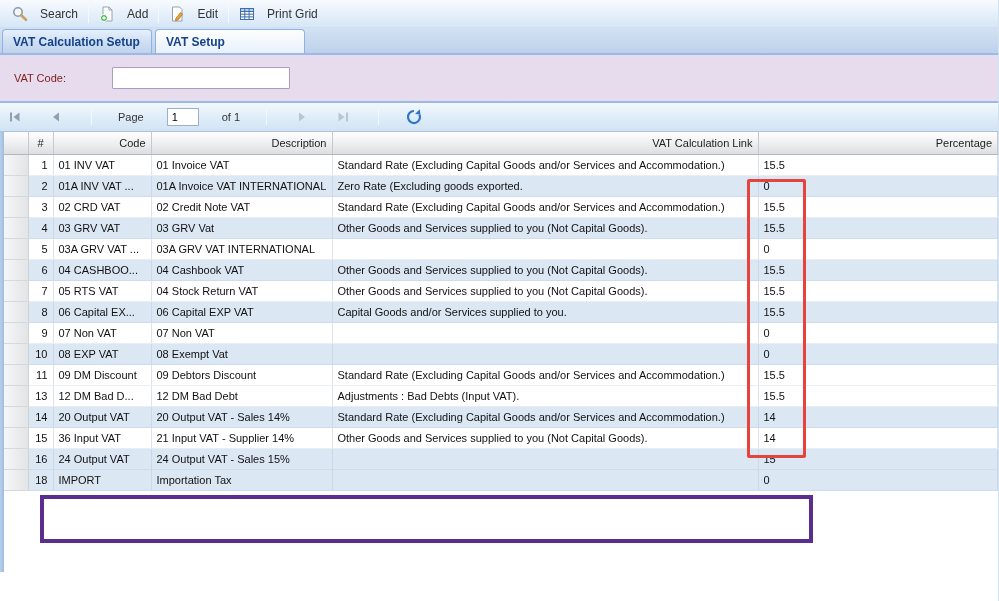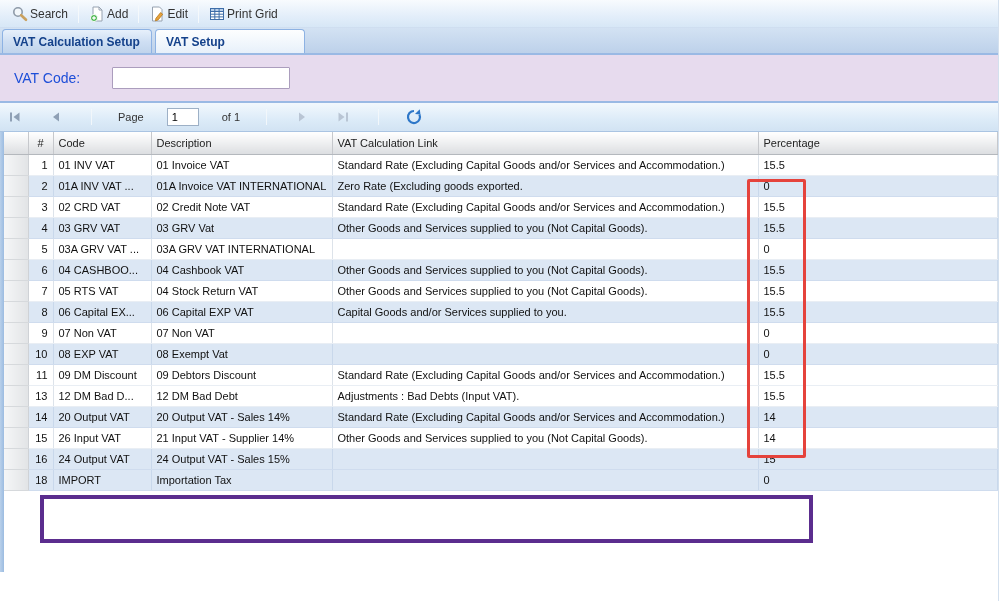--- a/index.html
+++ b/index.html
@@ -9,37 +9,37 @@
 
   
   .titlebar { height:29px; background:linear-gradient(#eaf3fb,#dceafa 45%,#c3d9ef);
     border-top:1px solid #f4f9fd; border-bottom:1px solid #a9c4e5;
     display:flex; align-items:center; padding-left:10px; }
   .titlebar .title { font-size:12px; font-weight:bold; color:#15428b; }
 
   
   .toolbar { height:28px; background:linear-gradient(#f8fbfe,#e3eefa 60%,#d7e7f6);
     border-bottom:1px solid #cfdef0; display:flex; align-items:center; padding-left:6px; }
-  .tbtn { display:flex; align-items:center; gap:2px; padding:3px 6px; border-radius:3px;
+  .tbtn { display:flex; align-items:center; gap:12px; padding:3px 6px; border-radius:3px;
     cursor:default; color:#333; font-size:12px; }
   .tsep { width:1px; height:18px; background:#bfcfdf; border-right:1px solid #f5f9fc; margin:0 4px; }
 
   
   .tabstrip { height:27px; background:linear-gradient(#d3e2f3,#bdd1ea);
     border-bottom:2px solid #9ab9e4; display:flex; align-items:flex-end; padding-left:2px; }
   .tab { width:150px; height:24px; margin-right:3px; border:1px solid #8db2e3; border-bottom:none;
     border-radius:4px 4px 0 0; display:flex; align-items:center; padding-left:10px;
     font-size:12px; font-weight:bold; color:#15428b; }
   .tab.active { background:linear-gradient(#fdfefe,#f0f6fc 60%,#e7f0fa); }
   .tab.inactive { background:linear-gradient(#e7f0fb,#cfdff3 50%,#c0d4ec); }
 
   
   .filterpanel { height:48px; background:#e7dbee; border-bottom:2px solid #9ab9e4;
     display:flex; align-items:center; }
-  .filterpanel .flabel { font-size:14px; color:#1d4ed8; margin-left:14px; width:98px; }
+  .filterpanel .flabel { font-size:11px; color:#7f1d1d; margin-left:14px; width:98px; }
   .filterpanel input { width:178px; height:22px; border:1px solid #ab9dbd; border-radius:1px;
     font-family:"Liberation Sans",sans-serif; font-size:12px; padding:0 4px; background:#fff; }
 
   
   .pager { height:29px; background:linear-gradient(#f2f8fd,#dcebf8 60%,#d2e3f3);
     border-bottom:1px solid #aac4e2; display:flex; align-items:center; padding-left:6px; gap:23px; }
   .picon { width:18px; height:16px; display:flex; align-items:center; justify-content:center; }
   .psep { width:1px; height:16px; background:#bccddf; border-right:1px solid #f2f7fb; margin:0 3px; }
   .pager .ptext { color:#333; font-size:11px; }
   .pager input { width:32px; height:18px; border:1px solid #9db0c6; font-size:11px;
@@ -47,21 +47,21 @@
 
   
   .gridwrap { position:relative; display:flex; height:440px; }
   .leftstrip { width:4px; background:linear-gradient(to right,#b9d0ea,#9cbce1); }
   table.grid { border-collapse:collapse; table-layout:fixed; width:995px; align-self:flex-start; }
   table.grid col.c-gutter{width:24px;} table.grid col.c-num{width:25px;}
   table.grid col.c-code{width:98px;} table.grid col.c-desc{width:181px;}
   table.grid col.c-link{width:426px;} table.grid col.c-pct{width:auto;}
   table.grid th { height:22px; background:linear-gradient(#ffffff,#f0f1f2 45%,#dcdee1);
     border-right:1px solid #c6c8cc; border-bottom:1px solid #b4b8bd;
-    font-weight:normal; font-size:11px; color:#222; text-align:left; padding:0 5px;
+    font-weight:normal; font-size:11px; color:#222; text-align:right; padding:0 5px;
     white-space:nowrap; overflow:hidden; }
   table.grid th.center { text-align:center; }
   table.grid td { height:21px; padding:0 5px; font-size:11px; color:#111;
     white-space:nowrap; overflow:hidden; border-right:1px solid #dde3ea;
     border-bottom:1px solid #e9eef4; background:#fff; }
   table.grid td.gutter { background:linear-gradient(to right,#f5f6f7,#e2e4e6);
     border-right:1px solid #cfd2d6; border-bottom:1px solid #d6d9dc; }
   table.grid td.num { text-align:right; }
   tr.alt td { background:#dce7f4; border-right-color:#c9d8eb; border-bottom-color:#cfdcee; }
   tr.alt td.gutter { background:linear-gradient(to right,#f5f6f7,#e2e4e6); }
@@ -299,21 +299,21 @@
             <td class="gutter"></td>
             <td class="num">14</td>
             <td class="sel">20 Output VAT</td>
             <td class="sel">20 Output VAT - Sales 14%</td>
             <td class="sel">Standard Rate (Excluding Capital Goods and/or Services and Accommodation.)</td>
             <td class="sel">14</td>
           </tr>
           <tr class="">
             <td class="gutter"></td>
             <td class="num">15</td>
-            <td class="sel">26 Input VAT</td>
+            <td class="sel">36 Input VAT</td>
             <td class="sel">21 Input VAT - Supplier 14%</td>
             <td class="sel">Other Goods and Services supplied to you (Not Capital Goods).</td>
             <td class="sel">14</td>
           </tr>
           <tr class="alt ">
             <td class="gutter"></td>
             <td class="num">16</td>
             <td class="sel">24 Output VAT</td>
             <td class="sel">24 Output VAT - Sales 15%</td>
             <td class="sel"></td>

